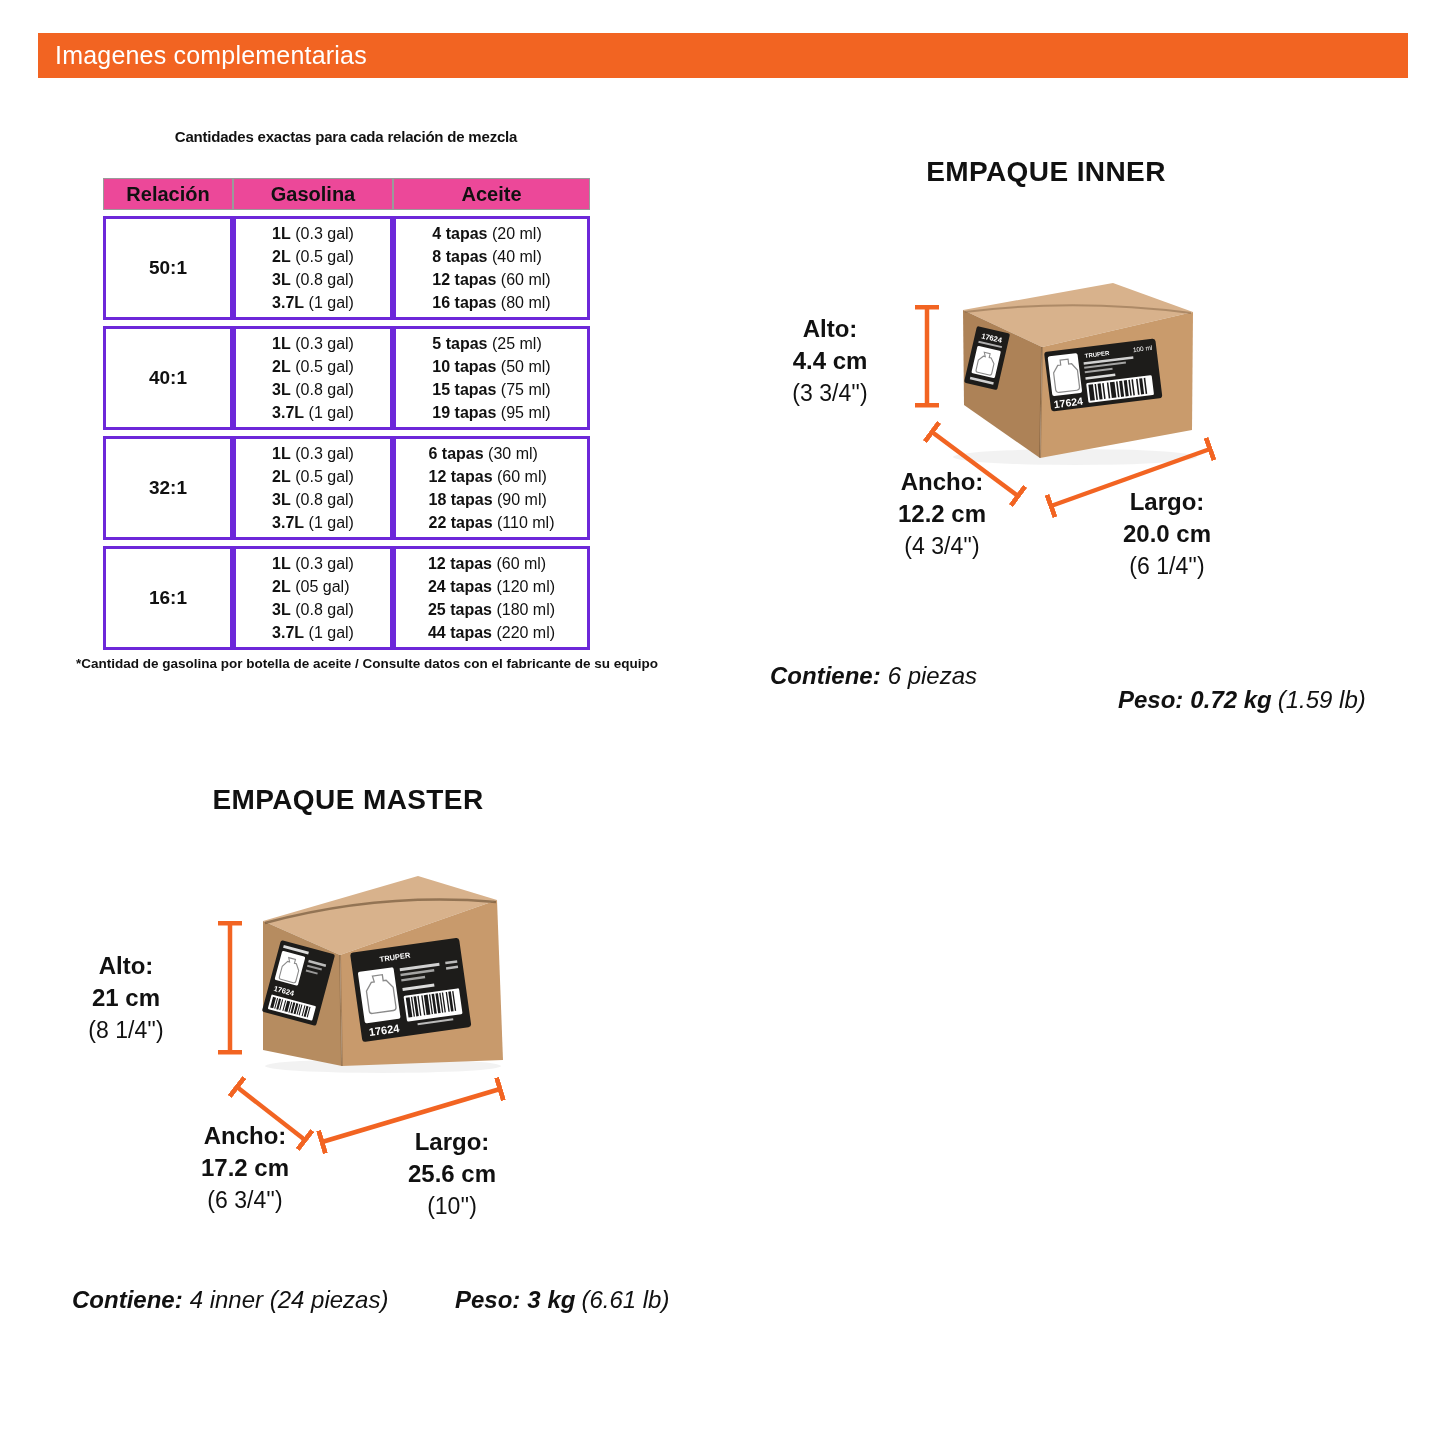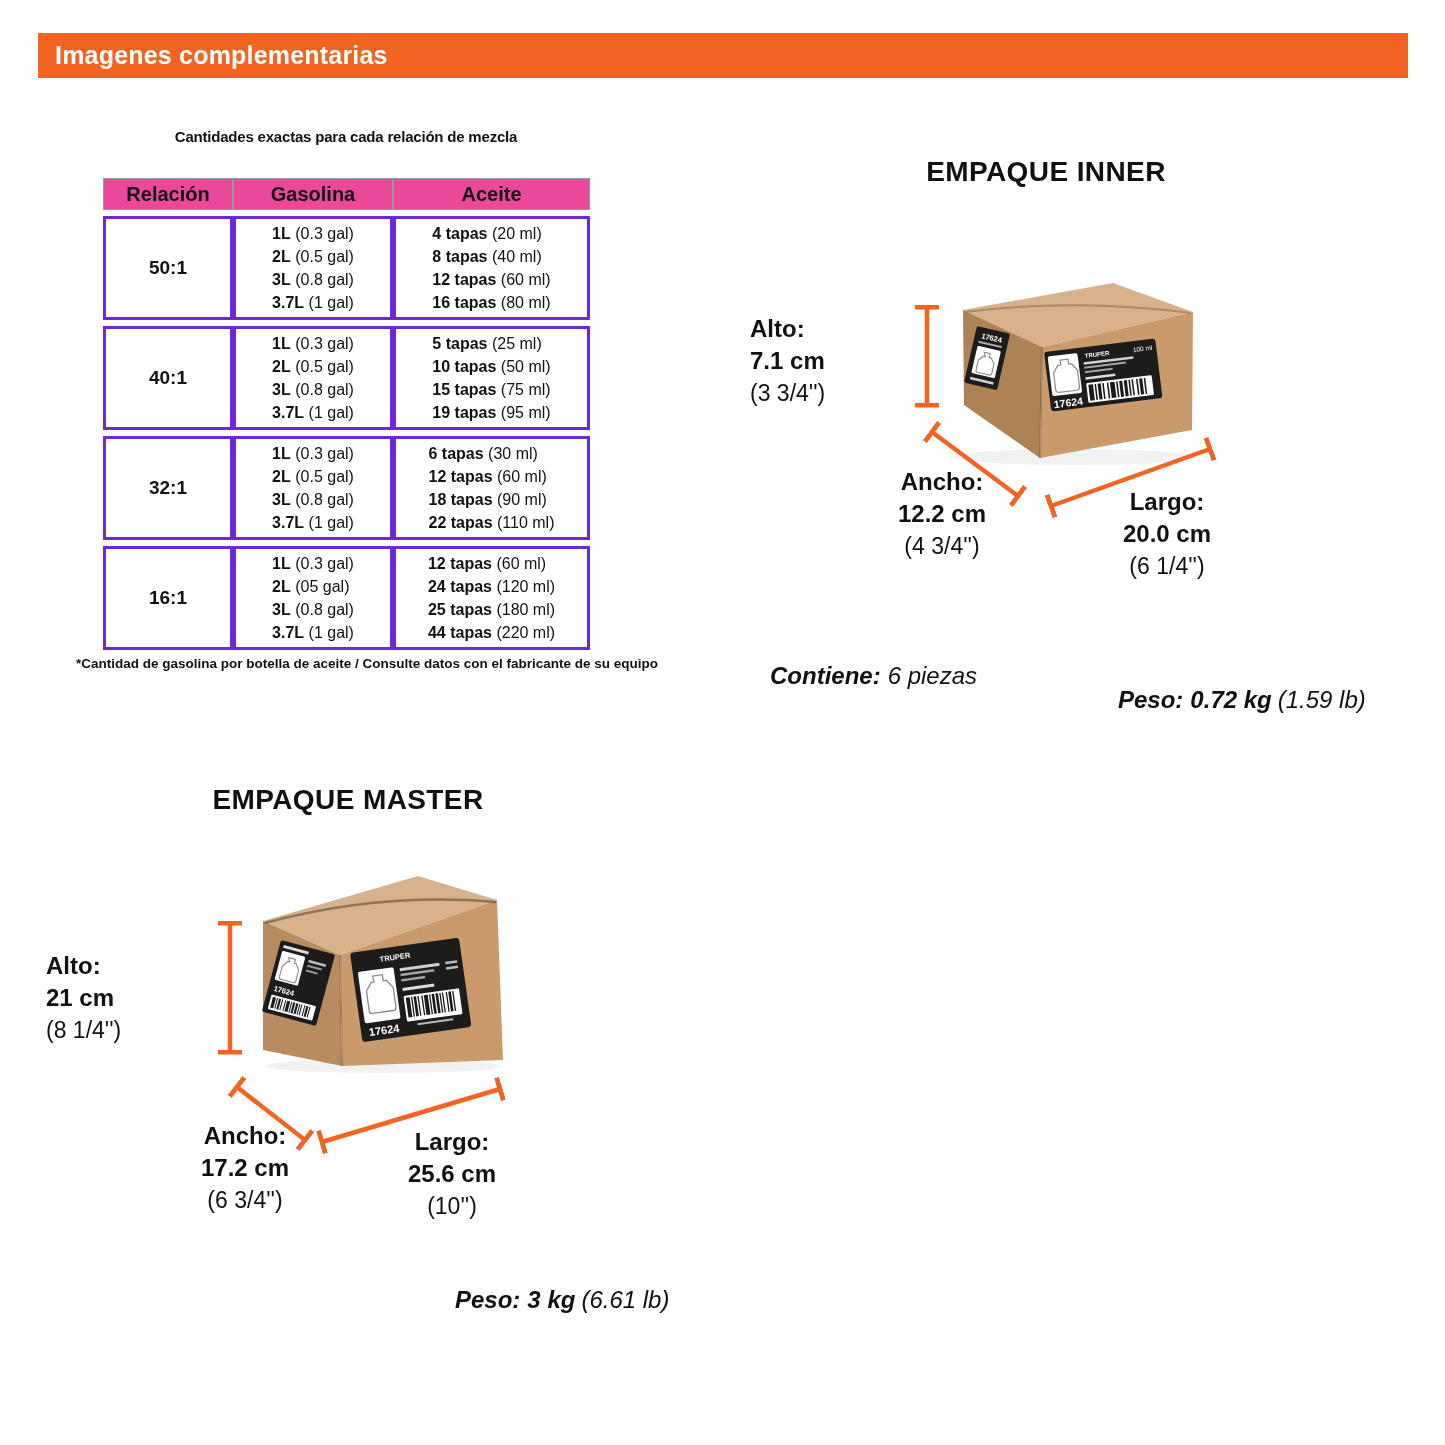--- a/index.html
+++ b/index.html
@@ -1,21 +1,21 @@
 <!DOCTYPE html>
 <html><head>
 <meta charset="utf-8">
 <style>
   html,body{margin:0;padding:0;background:#fff;}
   .page{position:relative;width:1445px;height:1445px;background:#ffffff;overflow:hidden;
         font-family:"Liberation Sans",sans-serif;color:#111;}
 
   
   .header-bar{position:absolute;left:38px;top:33px;width:1370px;height:45px;background:#F26422;}
-  .header-bar .ht{display:block;line-height:45px;padding-left:17px;font-size:25px;font-weight:700;color:#fff;letter-spacing:.2px;}
+  .header-bar .ht{display:block;line-height:45px;padding-left:17px;font-size:25px;font-weight:400;color:#fff;letter-spacing:.2px;}
 
   
   .mix-title{position:absolute;left:96px;top:128px;width:500px;text-align:center;
              font-size:15px;font-weight:700;letter-spacing:-0.2px;}
   table.mix{position:absolute;left:103px;top:172px;width:487px;border-collapse:separate;border-spacing:0 6px;table-layout:fixed;}
   table.mix th{border:1px solid #9a9a9a;height:30px;font-size:20px;font-weight:700;text-align:center;padding:0;background:#ec4899;}
   table.mix td{border:3px solid #6d28d9;vertical-align:middle;text-align:center;padding:3px 0;background:#fff;}
   td.ratio{font-size:19px;font-weight:700;}
   .cellblock{display:inline-block;text-align:left;}
   .cl{font-size:16px;line-height:23px;font-weight:400;white-space:nowrap;}
@@ -30,21 +30,21 @@
   
   .boxart{position:absolute;}
   #inner-boxart{left:925px;top:260px;width:290px;height:205px;}
   #master-boxart{left:250px;top:868px;width:260px;height:205px;}
   .dimsvg{position:absolute;pointer-events:none;}
   #inner-dims{left:830px;top:270px;width:430px;height:310px;}
   #master-dims{left:150px;top:900px;width:400px;height:300px;}
 
   
   .dim{position:absolute;width:160px;font-size:24px;font-weight:700;line-height:32px;text-align:center;}
-  .dim.rt{text-align:left;}
+  .dim.rt{text-align:center;}
   .dim .di{font-weight:400;font-size:23px;}
   #inner-alto{right:535px;top:313px;}
   #inner-ancho{left:862px;top:466px;}
   #inner-largo{left:1087px;top:486px;}
   #master-alto{right:1239px;top:950px;}
   #master-ancho{left:165px;top:1120px;}
   #master-largo{left:372px;top:1126px;}
 
   
   .meta{position:absolute;font-size:24px;white-space:nowrap;font-style:italic;}
@@ -163,21 +163,21 @@
         <rect width="5" height="24" fill="#F26422"></rect>
       </marker>
     </defs>
     <line x1="97" y1="37" x2="97" y2="135" stroke="#F26422" stroke-width="4.5" marker-start="url(#tickA)" marker-end="url(#tickA)"></line>
     <line x1="102" y1="162" x2="188" y2="226" stroke="#F26422" stroke-width="4.5" marker-start="url(#tickA)" marker-end="url(#tickA)"></line>
     <line x1="221" y1="236" x2="380" y2="179" stroke="#F26422" stroke-width="4.5" marker-start="url(#tickA)" marker-end="url(#tickA)"></line>
   </svg>
 
   <div class="dim rt" id="inner-alto">
     <div class="dl">Alto:</div>
-    <div class="dm">7.1 cm</div>
+    <div class="dm">4.4 cm</div>
     <div class="di">(3 3/4'')</div>
   </div>
   <div class="dim" id="inner-ancho">
     <div class="dl">Ancho:</div>
     <div class="dm">12.2 cm</div>
     <div class="di">(4 3/4'')</div>
   </div>
   <div class="dim" id="inner-largo">
     <div class="dl">Largo:</div>
     <div class="dm">20.0 cm</div>
@@ -282,17 +282,20 @@
     <div class="dl">Ancho:</div>
     <div class="dm">17.2 cm</div>
     <div class="di">(6 3/4'')</div>
   </div>
   <div class="dim" id="master-largo">
     <div class="dl">Largo:</div>
     <div class="dm">25.6 cm</div>
     <div class="di">(10'')</div>
   </div>
 
+  <div class="meta" id="master-contains">
+    <span class="b">Contiene:</span><span class="r">4 inner (24 piezas)</span>
+  </div>
   <div class="meta" id="master-weight">
     <span class="b">Peso:</span><span class="b2">3 kg</span><span class="r2">(6.61 lb)</span>
   </div>
 
 </div>
 
 </body></html>

